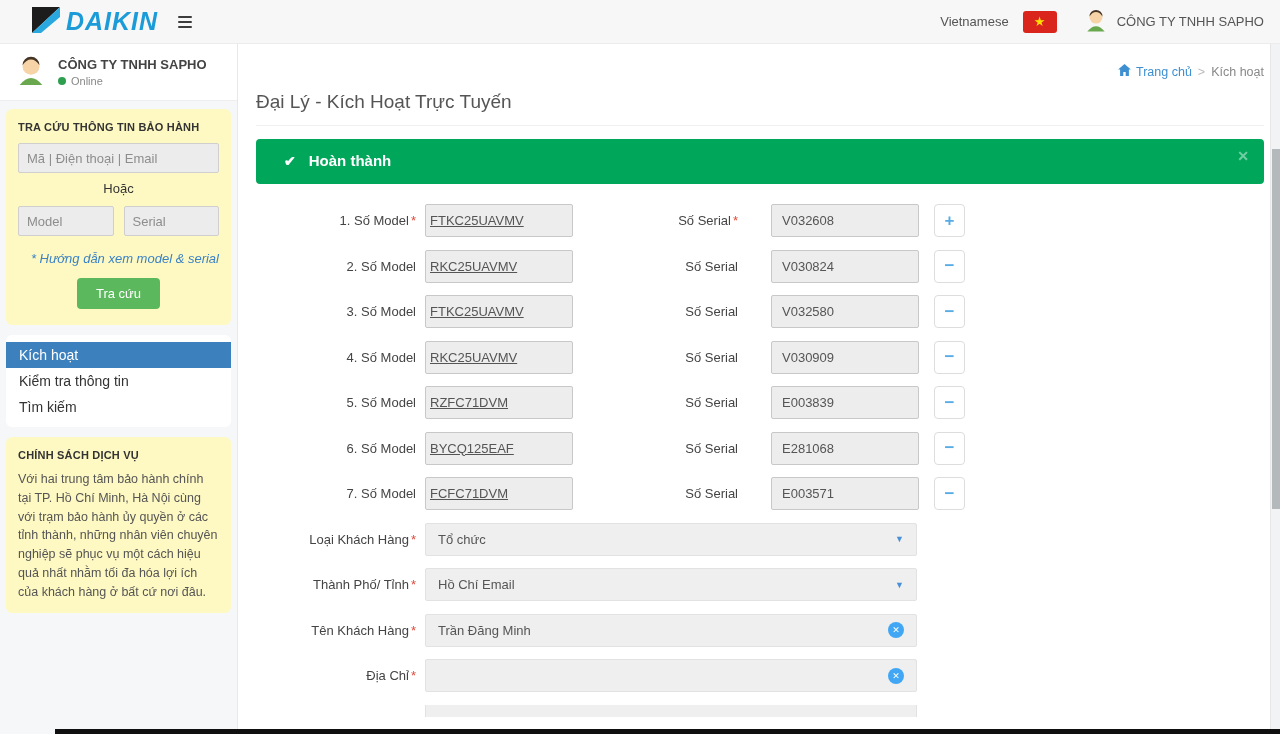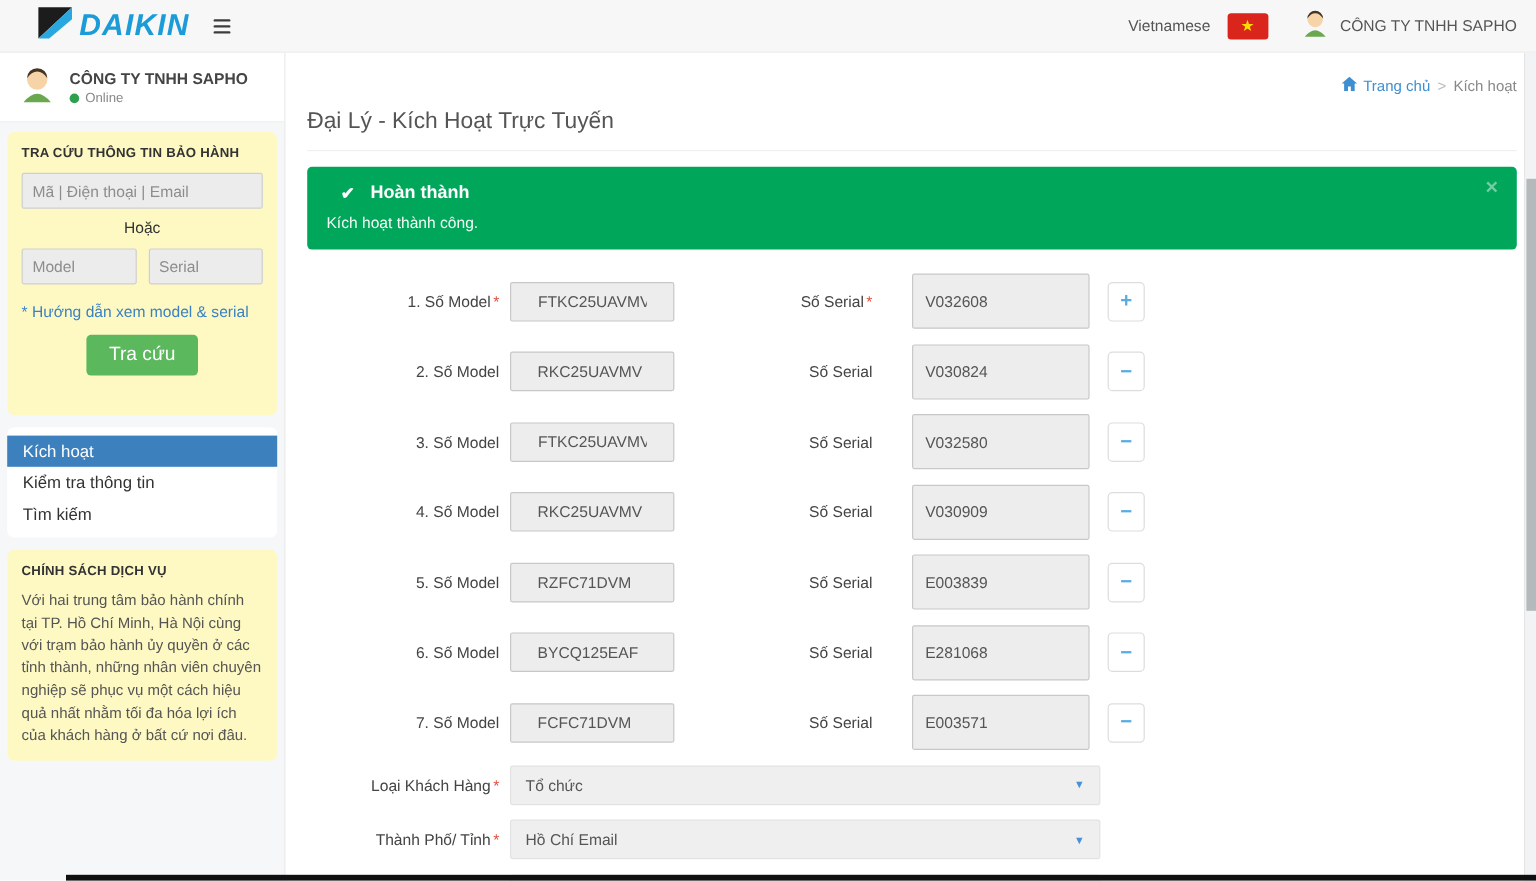--- a/index.html
+++ b/index.html
@@ -29,22 +29,22 @@
   .user-status { font-size:11px; color:#888; display:flex; align-items:center; gap:5px; margin-top:3px; }
   .dot { width:8px; height:8px; border-radius:50%; background:#2e9e4f; display:inline-block; }
 
   .card { background:#fef9c3; border-radius:6px; margin:8px 6px; padding:12px; }
   .card-title { font-size:11px; font-weight:bold; color:#333; letter-spacing:.2px; }
   .side-input { width:100%; height:30px; background:#ececec; border:1px solid #cfcfcf; border-radius:2px; padding:0 8px; font-size:13px; color:#555; font-family:"Liberation Sans",sans-serif; margin-top:10px; }
   .side-input::placeholder { color:#8d8d8d; }
   .or-label { text-align:center; font-size:13px; color:#333; margin:8px 0 0; }
   .two-up { display:flex; gap:10px; }
   .two-up input { width:50%; }
-  .guide-link { display:block; text-align:left; font-size:13px; color:#3b82c4; margin:15px 0 4px; text-decoration:none; cursor:pointer; }
-  .search-btn { display:block; margin:12px auto 21px; background:#5cb85c; color:#fff; border:none; border-radius:4px; font-size:16px; padding:8px 19px; cursor:pointer; font-family:"Liberation Sans",sans-serif; }
+  .guide-link { display:block; text-align:right; font-size:13px; color:#3b82c4; margin:15px 0 4px; text-decoration:none; cursor:pointer;font-style:italic; }
+  .search-btn { display:block; margin:12px auto 4px; background:#5cb85c; color:#fff; border:none; border-radius:4px; font-size:13px; padding:8px 19px; cursor:pointer; font-family:"Liberation Sans",sans-serif; }
 
   .menu-card { background:#fff; border-radius:6px; margin:10px 6px; padding:7px 0; }
   .menu-item { font-size:14px; color:#333; padding:5px 13px; cursor:pointer; }
   .menu-item + .menu-item { margin-top:0; }
   .menu-item.active { background:#3c80bd; color:#fff; }
 
   .policy-card p { font-size:12.5px; color:#555; line-height:1.5; margin-top:9px; }
 
   
   .breadcrumb { padding-top:20px; display:flex; justify-content:flex-end; align-items:center; gap:6px; font-size:12.5px; color:#888; }
@@ -55,23 +55,23 @@
   .alert-success { margin-top:13px; background:#00a65a; border-radius:4px; color:#fff; padding:13px 16px 15px; position:relative; }
   .alert-head { display:flex; align-items:center; gap:13px; padding-left:12px; font-size:15px; font-weight:bold; }
   .alert-check { font-size:14px; }
   .alert-msg { font-size:13px; margin-top:9px; opacity:.95; }
   .alert-close { position:absolute; top:9px; right:15px; color:rgba(255,255,255,.45); font-size:14px; font-weight:bold; cursor:pointer; }
 
   .activation-form { margin-top:20px; }
   .device-row, .field-row { display:flex; align-items:center; margin-bottom:12.5px; }
   .lbl { width:160px; text-align:right; font-size:13px; color:#444; flex-shrink:0; }
   .star { color:#e04b3a; margin-left:2px; }
-  .device-input { margin-left:9px; width:137px; height:33px; background:#ededed; border:1px solid #c8c8c8; border-radius:2px; padding:0 22px; font-size:13px; color:#555; font-family:"Liberation Sans",sans-serif; }
+  .device-input { margin-left:9px; width:148px; height:33px; background:#ededed; border:1px solid #c8c8c8; border-radius:2px; padding:0 4px; font-size:13px; color:#555; font-family:"Liberation Sans",sans-serif;text-decoration:underline; }
   .serial-lbl { width:165px; text-align:right; font-size:13px; color:#444; flex-shrink:0; }
-  .serial-input { margin-left:33px; width:148px; height:46px; background:#ededed; border:1px solid #c8c8c8; border-radius:2px; padding:0 10px; font-size:13px; color:#555; font-family:"Liberation Sans",sans-serif; }
+  .serial-input { margin-left:33px; width:148px; height:33px; background:#ededed; border:1px solid #c8c8c8; border-radius:2px; padding:0 10px; font-size:13px; color:#555; font-family:"Liberation Sans",sans-serif; }
   .row-btn { margin-left:15px; width:31px; height:33px; background:#fff; border:1px solid #ddd; border-radius:4px; color:#58ace4; font-size:17px; font-weight:bold; cursor:pointer; display:flex; align-items:center; justify-content:center; font-family:"Liberation Sans",sans-serif; }
 
   .field-box { margin-left:9px; width:492px; height:33px; background:#efefef; border:1px solid #e2e2e2; border-radius:2px; display:flex; align-items:center; padding:0 12px; font-size:13px; color:#555; cursor:pointer; }
   .caret { margin-left:auto; color:#4a90d9; font-size:9px; }
   .clear-ic { margin-left:auto; width:16px; height:16px; border-radius:50%; background:#41a7f5; color:#fff; font-size:9px; display:flex; align-items:center; justify-content:center; cursor:pointer; }
   .partial-row { height:12px; overflow:hidden; margin-bottom:0; }
   .partial-box { margin-left:169px; width:492px; height:33px; background:#efefef; border:1px solid #e2e2e2; border-radius:2px; }
 
   
   .scrollbar { position:absolute; right:0; top:44px; bottom:0; width:10px; background:#f2f3f4; border-left:1px solid #e6e6e6; }
@@ -171,21 +171,20 @@
       <span>Kích hoạt</span>
     </div>
 
     <h1 class="page-title">Đại Lý - Kích Hoạt Trực Tuyến</h1>
 
     <div class="alert-success">
       <div class="alert-head">
         <span class="alert-check">✔</span>
         <span>Hoàn thành</span>
       </div>
-      <div class="alert-msg">Kích hoạt thành công.</div>
       <span class="alert-close">✕</span>
     </div>
 
     <div class="activation-form">
       <div id="device-rows-host">
   <div class="device-row">
     <div class="lbl">
       <span>1.</span> <span>Số Model</span><span class="star">*</span>
     </div>
     <input class="device-input" readonly="" value="FTKC25UAVMV" style="">

